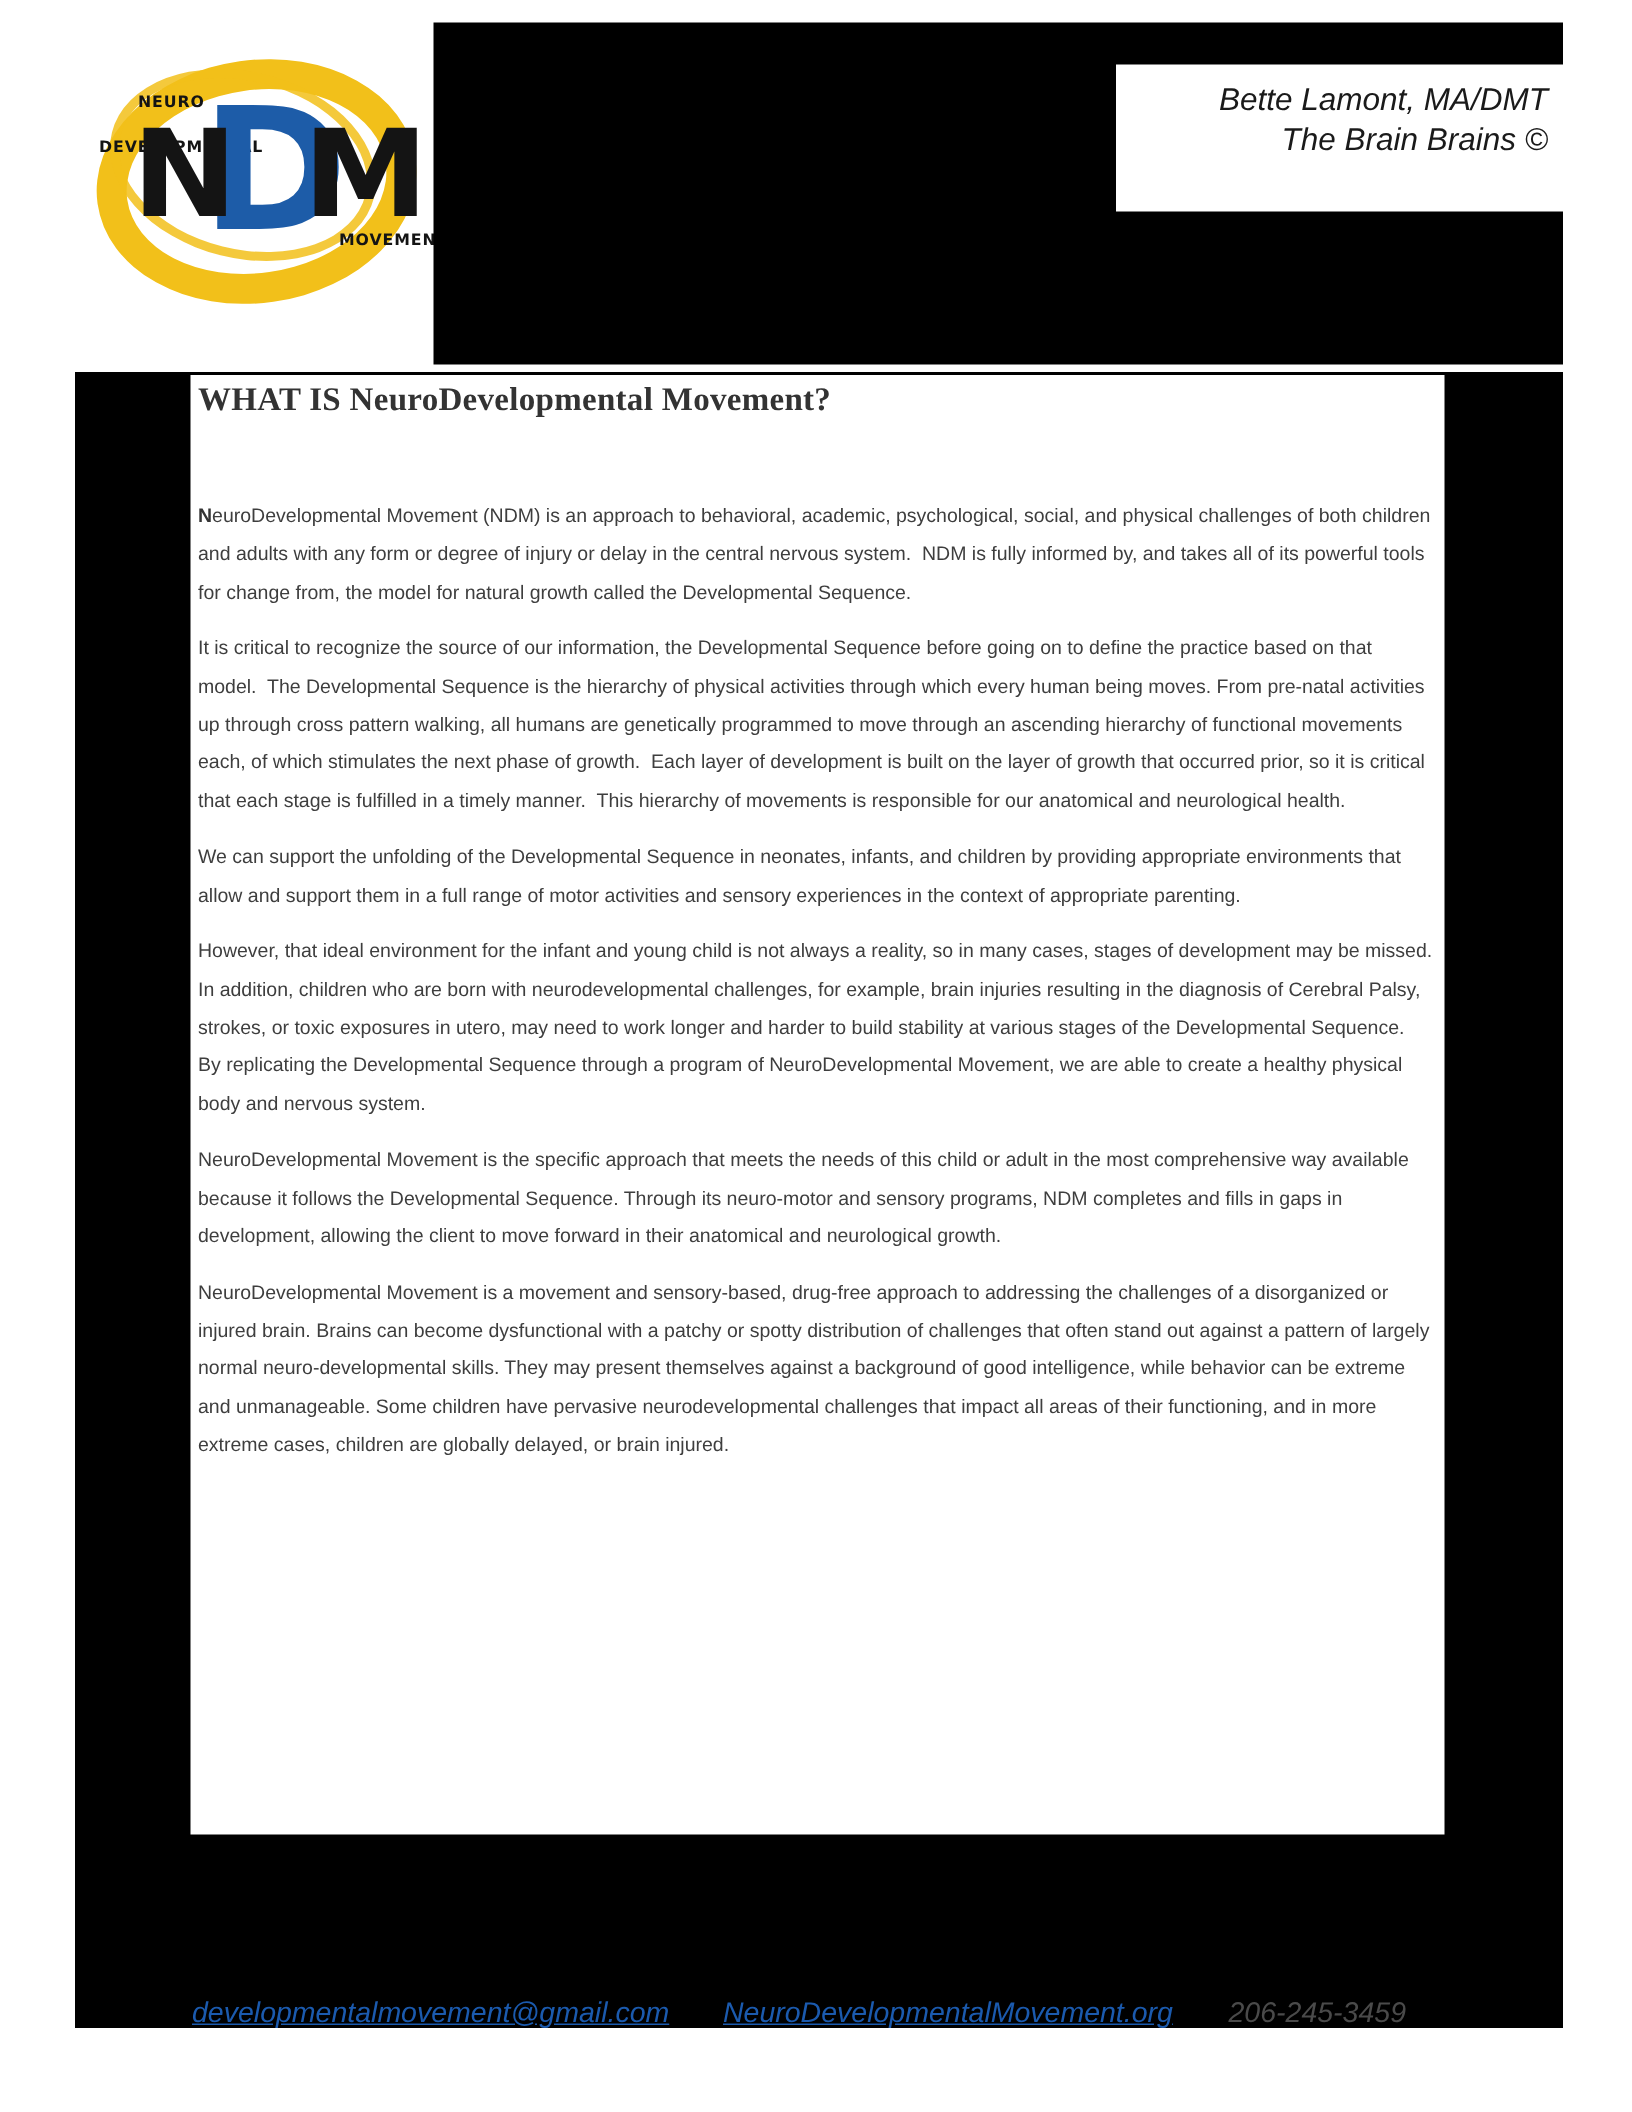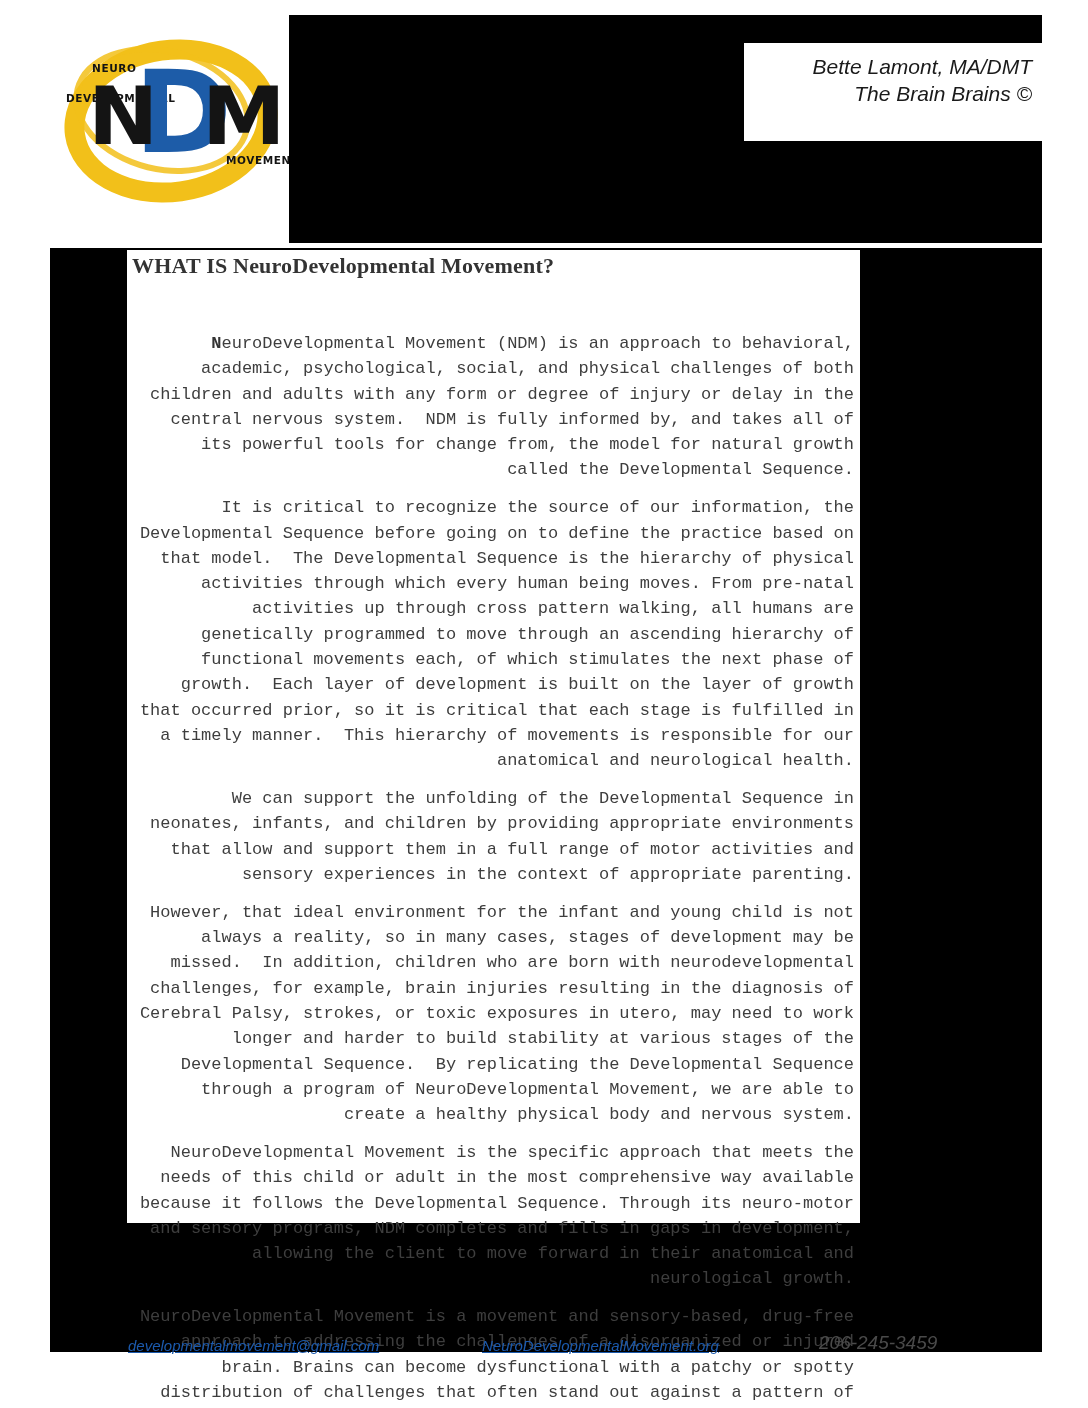--- a/index.html
+++ b/index.html
@@ -32,36 +32,36 @@
     position:absolute;right:0;top:28px;width:298px;height:98px;background:#fff;
     text-align:right;box-sizing:border-box;padding:10px 10px 0 16px;
   }
   .author-box div{
     font-style:italic;font-size:21px;line-height:27px;color:#1a1a1a;
     font-family:"Liberation Sans",sans-serif;
   }
   
   .frame{position:absolute;left:50px;top:248px;width:992px;height:1104px;background:#000;}
   .doc{
-    position:absolute;left:77px;top:2px;width:733px;height:973px;background:#fff;
+    position:absolute;left:77px;top:2px;width:836px;height:973px;background:#fff;
     box-sizing:border-box;padding:3px 6px 12px 5px;
   }
   .doc h1{
     margin:0 0 52px 0;font-family:"Liberation Serif","DejaVu Serif",serif;
     font-size:22px;font-weight:700;color:#333333;letter-spacing:.2px;
   }
   .doc p{
-    margin:0 0 12.5px 0;font-family:Liberation Mono, monospace;
-    font-size:17px;line-height:25.3px;color:#3E3E3E;white-space:pre-wrap;text-align:right;
+    margin:0 0 12.5px 0;font-family:Liberation Sans, sans-serif;
+    font-size:13px;line-height:25.3px;color:#3E3E3E;white-space:pre-wrap;
   }
   .doc p b{font-weight:700;color:#343434;}
   
   .footer{position:absolute;left:0;right:0;bottom:-4px;height:28px;}
   .footer .lnk{
-    position:absolute;bottom:2px;font-style:italic;font-size:15px;
+    position:absolute;bottom:2px;font-style:italic;font-size:19px;
     color:#1B5AAE;text-decoration:underline;font-family:"Liberation Sans",sans-serif;cursor:pointer;
   }
   .footer .email{left:78px;}
   .footer .site{left:432px;}
   .footer .phone{
     position:absolute;left:769px;bottom:2px;font-style:italic;font-size:19px;
     color:#4A4A4A;font-family:"Liberation Sans",sans-serif;text-align:center;
   }
 </style>
 </head>

